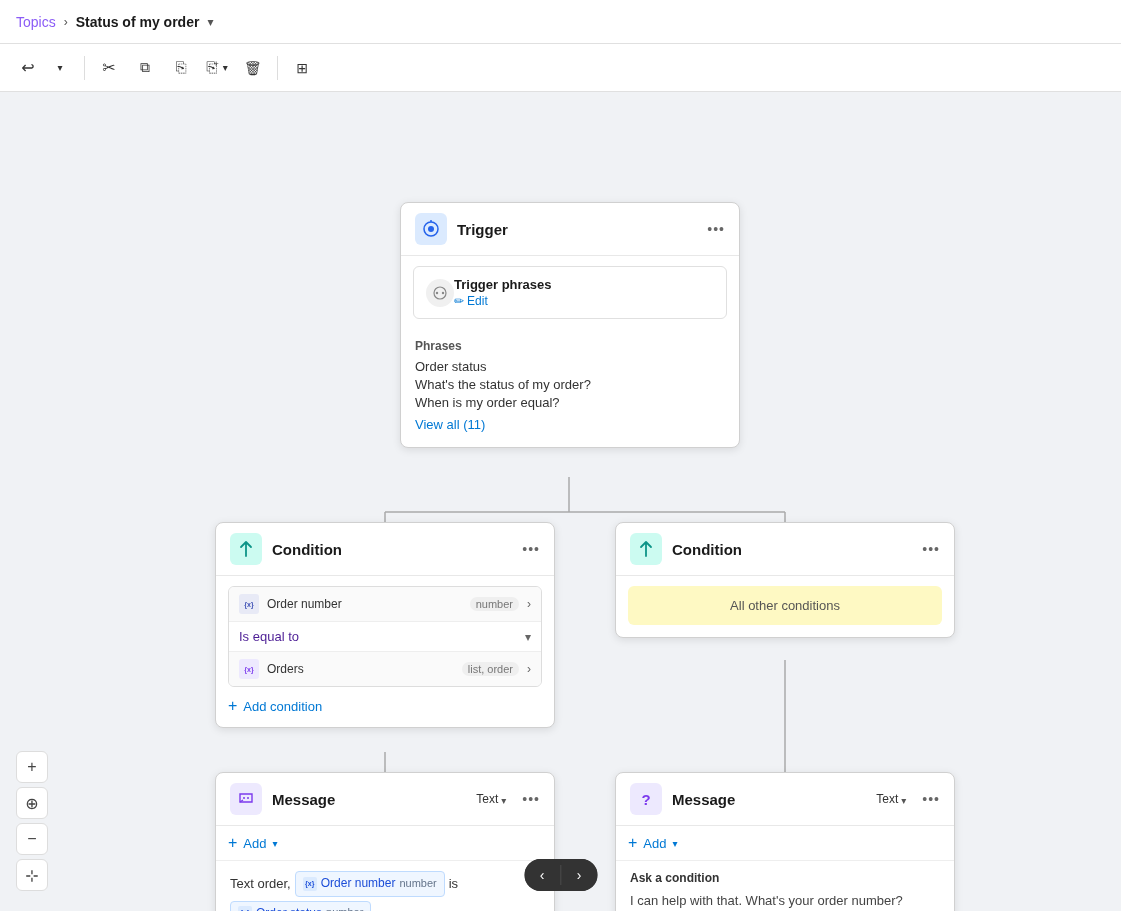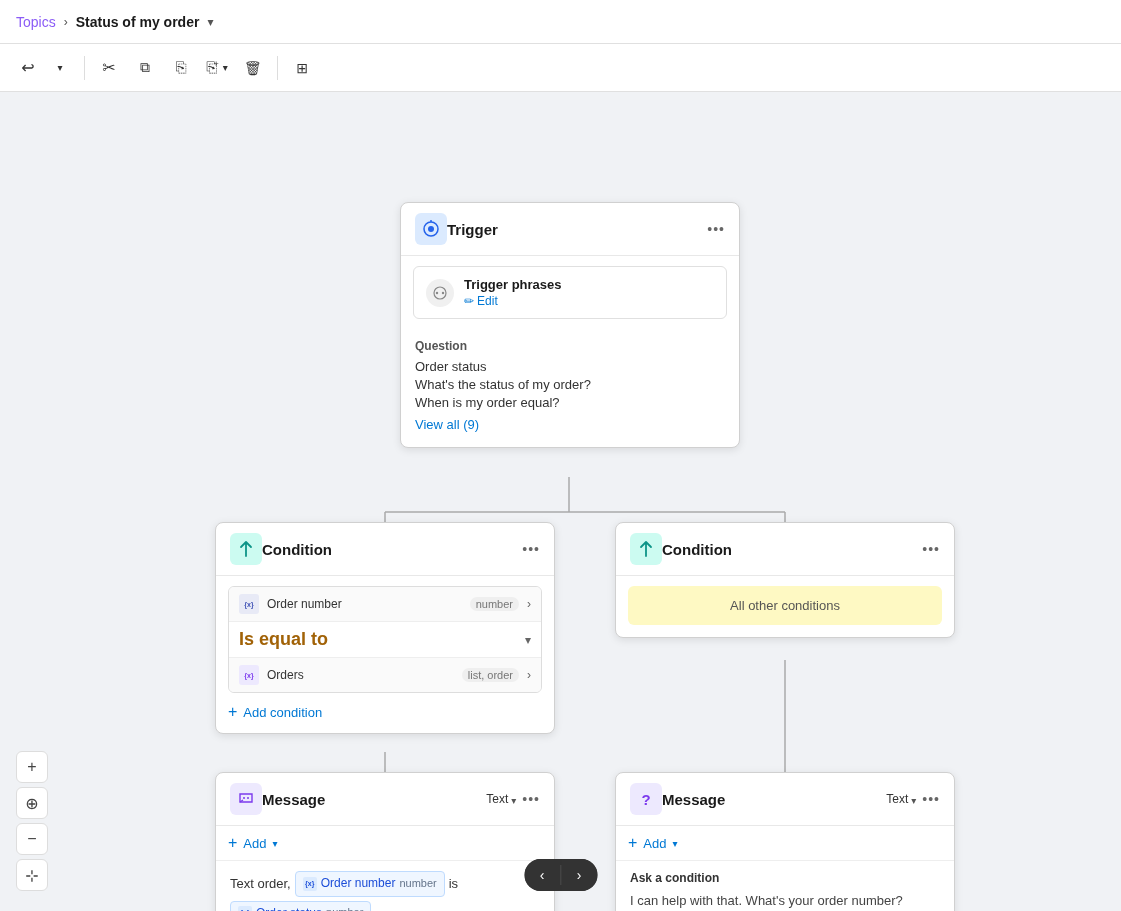--- a/index.html
+++ b/index.html
@@ -109,21 +109,21 @@
     .trigger-node {
       top: 110px;
       left: 400px;
       width: 340px;
     }
     .node-header {
       display: flex;
       align-items: center;
       padding: 10px 14px;
       border-bottom: 1px solid #e8e8e8;
-      gap: 0;
+      gap: 10px;
     }
     .node-icon {
       width: 32px;
       height: 32px;
       border-radius: 6px;
       display: flex;
       align-items: center;
       justify-content: center;
       font-size: 16px;
       flex-shrink: 0;
@@ -144,21 +144,21 @@
       line-height: 1;
     }
 
     .trigger-phrases-box {
       margin: 10px 12px;
       border: 1px solid #e0e0e0;
       border-radius: 6px;
       padding: 10px 12px;
       display: flex;
       align-items: flex-start;
-      gap: 10px;
+      gap: 0;
     }
     .tp-icon {
       width: 28px;
       height: 28px;
       background: #f0f0f0;
       border-radius: 50%;
       display: flex;
       align-items: center;
       justify-content: center;
       font-size: 12px;
@@ -259,21 +259,21 @@
       color: #666;
       font-size: 12px;
     }
     .equals-row {
       display: flex;
       align-items: center;
       padding: 7px 10px;
       border-bottom: 1px solid #eee;
       justify-content: space-between;
     }
-    .equals-text { font-size: 18px; color: #a16207; font-weight: bold; }
+    .equals-text { font-size: 13px; color: #4c1d95; }
     .equals-chevron { color: #666; font-size: 12px; }
 
     .add-condition-row {
       display: flex;
       align-items: center;
       gap: 6px;
       padding: 10px 12px 12px;
       color: #0078d4;
       cursor: pointer;
       font-size: 13px;
@@ -512,25 +512,25 @@
       </div>
       <div class="tp-content">
         <div class="tp-title">Trigger phrases</div>
         <div class="tp-edit">
           <span>✏</span>
           <span>Edit</span>
         </div>
       </div>
     </div>
     <div class="phrases-section">
-      <div class="phrases-label">Question</div>
+      <div class="phrases-label">Phrases</div>
       <div class="phrase-item">Order status</div>
       <div class="phrase-item">What's the status of my order?</div>
       <div class="phrase-item">When is my order equal?</div>
-      <a class="view-all-link">View all (9)</a>
+      <a class="view-all-link">View all (11)</a>
     </div>
   </div>
 
   <div class="node condition-left">
     <div class="node-header">
       <div class="node-icon icon-teal">
         <svg width="18" height="18" viewBox="0 0 18 18" fill="none">
             <path d="M9 2L9 16M4 7L9 2L14 7" stroke="#0d9488" stroke-width="1.8" stroke-linecap="round" stroke-linejoin="round"></path>
           </svg>
       </div>

